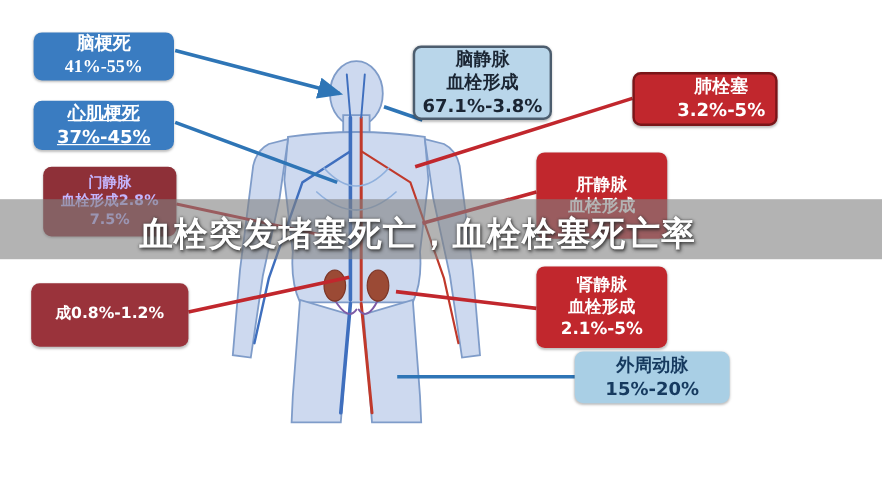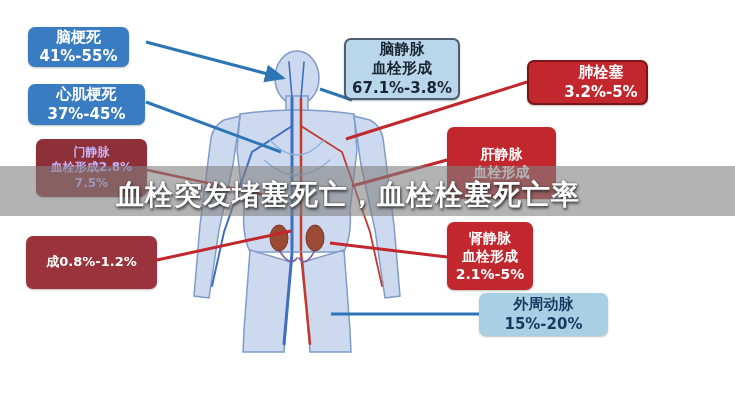--- a/index.html
+++ b/index.html
@@ -70,53 +70,53 @@
     <line x1="146" y1="102" x2="281" y2="152" class="line-blue" stroke-width="3"></line>
     <line x1="352" y1="100" x2="320" y2="89" class="line-blue" stroke-width="3"></line>
     <line x1="527" y1="82" x2="346" y2="139" class="line-red" stroke-width="3"></line>
     <line x1="447" y1="160" x2="352" y2="186" class="line-red" stroke-width="3"></line>
     <line x1="447" y1="257" x2="330" y2="243" class="line-red" stroke-width="3"></line>
     <line x1="157" y1="260" x2="291" y2="231" class="line-red" stroke-width="3"></line>
     <line x1="147" y1="170" x2="278" y2="198" class="line-red" stroke-width="2.5"></line>
     <line x1="479" y1="314" x2="331" y2="314" class="line-blue" stroke-width="3"></line>
   </svg>
 
-  <div class="callout blue" style="left:28px; top:27px; width:101px; height:40px;">
+  <div class="callout blue" style="left:28px; top:27px; width:117px; height:40px;font-family:Liberation Serif, serif;">
     <div class="ln">脑梗死</div>
     <div class="ln">41%-55%</div>
   </div>
 
   <div class="callout lightblue" style="left:344px; top:38px; width:116px; height:62px;">
     <div class="ln">脑静脉</div>
     <div class="ln">血栓形成</div>
     <div class="ln">67.1%-3.8%</div>
   </div>
 
   <div class="callout redbox red-border" style="left:527px; top:60px; width:121px; height:45px; font-size:15px;padding-left:27px;">
     <div class="ln">肺栓塞</div>
     <div class="ln">3.2%-5%</div>
   </div>
 
-  <div class="callout blue" style="left:28px; top:84px; width:117px; height:41px;">
+  <div class="callout blue" style="left:28px; top:84px; width:117px; height:41px;text-decoration:underline;">
     <div class="ln">心肌梗死</div>
     <div class="ln">37%-45%</div>
   </div>
 
   <div class="callout darkred" style="left:36px; top:139px; width:111px; height:58px;">
     <div class="ln">门静脉</div>
     <div class="ln">血栓形成2.8%</div>
     <div class="ln">7.5%</div>
   </div>
 
   <div class="callout redbox" style="left:447px; top:127px; width:109px; height:72px;">
     <div class="ln">肝静脉</div>
     <div class="ln">血栓形成</div>
   </div>
 
-  <div class="callout redbox" style="left:447px; top:222px; width:86px; height:68px;">
+  <div class="callout redbox" style="left:447px; top:222px; width:109px; height:68px;">
     <div class="ln">肾静脉</div>
     <div class="ln">血栓形成</div>
     <div class="ln">2.1%-5%</div>
   </div>
 
   <div class="callout maroon" style="left:26px; top:236px; width:131px; height:53px;">
     <div class="ln">成0.8%-1.2%</div>
   </div>
 
   <div class="callout peripheral" style="left:479px; top:293px; width:129px; height:43px;">

